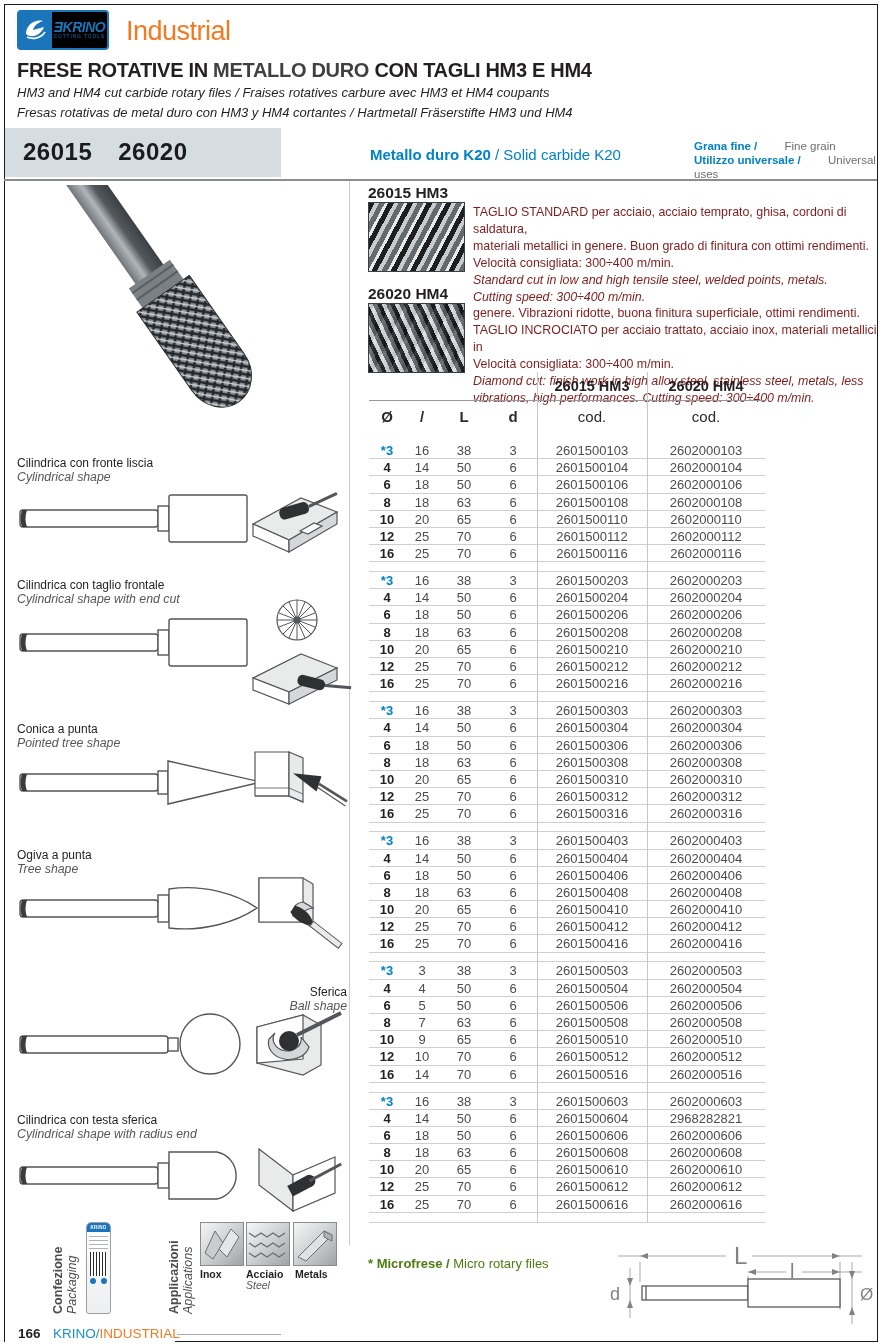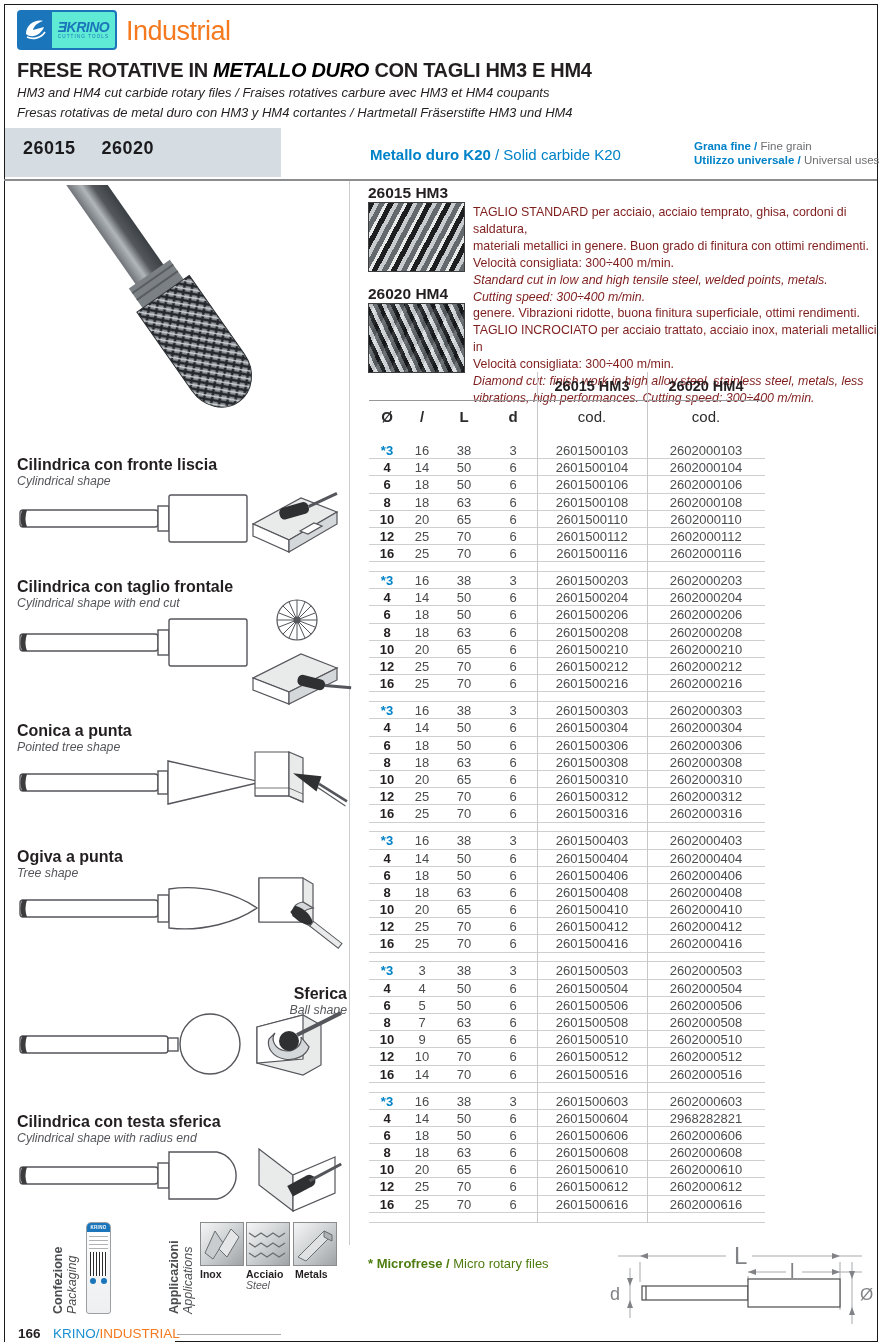--- a/index.html
+++ b/index.html
@@ -3,40 +3,40 @@
 <meta charset="utf-8">
 <style>
   html,body{margin:0;padding:0;}
   body{width:882px;height:1344px;position:relative;background:#fff;color:#231F20;
        font-family:"Liberation Sans", sans-serif;overflow:hidden;}
   .abs{position:absolute;}
   
   .frame{position:absolute;left:4px;top:4px;width:872px;height:1336px;border:1px solid #1a1a1a;}
   .frame-notch{position:absolute;left:5px;top:1334px;width:170px;height:9px;background:#fff;}
   
-  .logo{position:absolute;left:17px;top:10px;width:100px;height:40px;border:2px solid #1B75BB;border-radius:4px;display:flex;background:#5eead4;box-sizing:border-box;}
+  .logo{position:absolute;left:17px;top:10px;width:92px;height:40px;border:2px solid #1B75BB;border-radius:4px;display:flex;background:#000000;box-sizing:border-box;}
   .logo-icon{width:33px;background:#1B75BB;display:flex;align-items:center;justify-content:center;}
   .logo-right{flex:1;display:flex;flex-direction:column;align-items:center;justify-content:center;line-height:1;}
   .logo-name{font-style:italic;font-weight:bold;font-size:14px;color:#1B75BB;letter-spacing:-0.5px;}
   .logo-tag{font-size:4.6px;letter-spacing:1.1px;color:#1B75BB;margin-top:1px;}
   .series{position:absolute;left:126px;top:16px;font-size:27px;color:#F4791F;letter-spacing:-0.5px;}
   
   .title{position:absolute;left:17px;top:59px;font-size:20px;font-weight:bold;letter-spacing:-0.3px;}
-  .title .hl{color:#000000;font-style:italic;}
+  .title .hl{color:#404040;}
   .sub1{position:absolute;left:17px;top:85px;font-size:13px;font-style:italic;}
   .sub2{position:absolute;left:17px;top:105px;font-size:13px;font-style:italic;}
   
   .band{position:absolute;left:5px;top:128px;width:276px;height:49px;background:#D5DDE3;}
-  .band-codes{position:absolute;left:23px;top:138px;font-size:18px;font-weight:bold;color:#1b1b1d;letter-spacing:0.5px;}
+  .band-codes{position:absolute;left:23px;top:138px;font-size:24px;font-weight:bold;color:#1b1b1d;letter-spacing:0.5px;}
   .band-codes .c2{margin-left:26px;}
   .material{position:absolute;left:370px;top:146px;font-size:15px;color:#0082C8;}
   .material b{font-weight:bold;}
   .rightinfo{position:absolute;left:694px;top:139px;font-size:11.5px;line-height:14px;}
   .rightinfo b{color:#0082C8;font-weight:bold;}
-  .rightinfo span{color:#6D6E71;}
+  .rightinfo span{color:#6D6E71;margin-left:24px;}
   .hline{position:absolute;left:4px;top:179px;width:873px;height:2px;background:#8B8D8F;}
   .vdivider{position:absolute;left:349px;top:181px;width:1px;height:1064px;background:#C9CBCD;}
   
   .prodhead{position:absolute;font-size:15.5px;font-weight:bold;}
   .thumb{position:absolute;width:97px;height:70px;border:1px solid #3c3e40;box-sizing:border-box;}
   .hm3{background:repeating-linear-gradient(118deg,#1c1e20 0 5px,#c8ccce 5px 9px,#64696d 9px 14px,#e8eaea 14px 17px);}
   .hm4{background:repeating-linear-gradient(65deg,rgba(20,22,24,.85) 0 4px,rgba(222,226,228,.85) 4px 8px,rgba(92,97,101,.85) 8px 12px),
                repeating-linear-gradient(115deg,#23262a 0 5px,#cdd1d3 5px 9px,#7a7f83 9px 14px);}
   .prodtext{position:absolute;font-size:12.4px;line-height:17px;color:#7f1d1d;}
   .prodtext .it{font-style:italic;}
@@ -49,21 +49,21 @@
   .chead div{text-align:center;font-size:15px;color:#2b2b2d;}
   .chead .dim{font-weight:bold;}
   .trow{height:17.2px;}
   .trow .tc{border-bottom:1px solid #CDCFD1;text-align:center;font-size:13px;color:#4b4c4e;line-height:17px;overflow:hidden;}
   .tc.c0{font-weight:bold;color:#231F20;}
   .tc.c0.star{color:#0082C8;}
   .tspacer{height:8.8px;border-bottom:1px solid #CDCFD1;}
   .vline{position:absolute;top:0;bottom:0;width:1px;background:#C5C7C9;}
   
   .shape{position:absolute;left:17px;width:330px;}
-  .sh-name{font-size:16px;font-weight:bold;}
+  .sh-name{font-size:12px;font-weight:normal;}
   .sh-sub{font-size:12.3px;font-style:italic;color:#55565B;}
   .sh-draw{position:absolute;left:0px;}
   .sh-pic{position:absolute;left:228px;}
   
   .footnote{position:absolute;left:368px;top:1256px;font-size:13px;color:#4d7c0f;}
   .footnote b{font-weight:bold;}
   
   .rot{position:absolute;transform:rotate(-90deg);transform-origin:0 0;width:96px;font-size:12.5px;line-height:13.5px;color:#4b4c4e;}
   .rot .b{font-weight:bold;}
   .rot .i{font-style:italic;}

